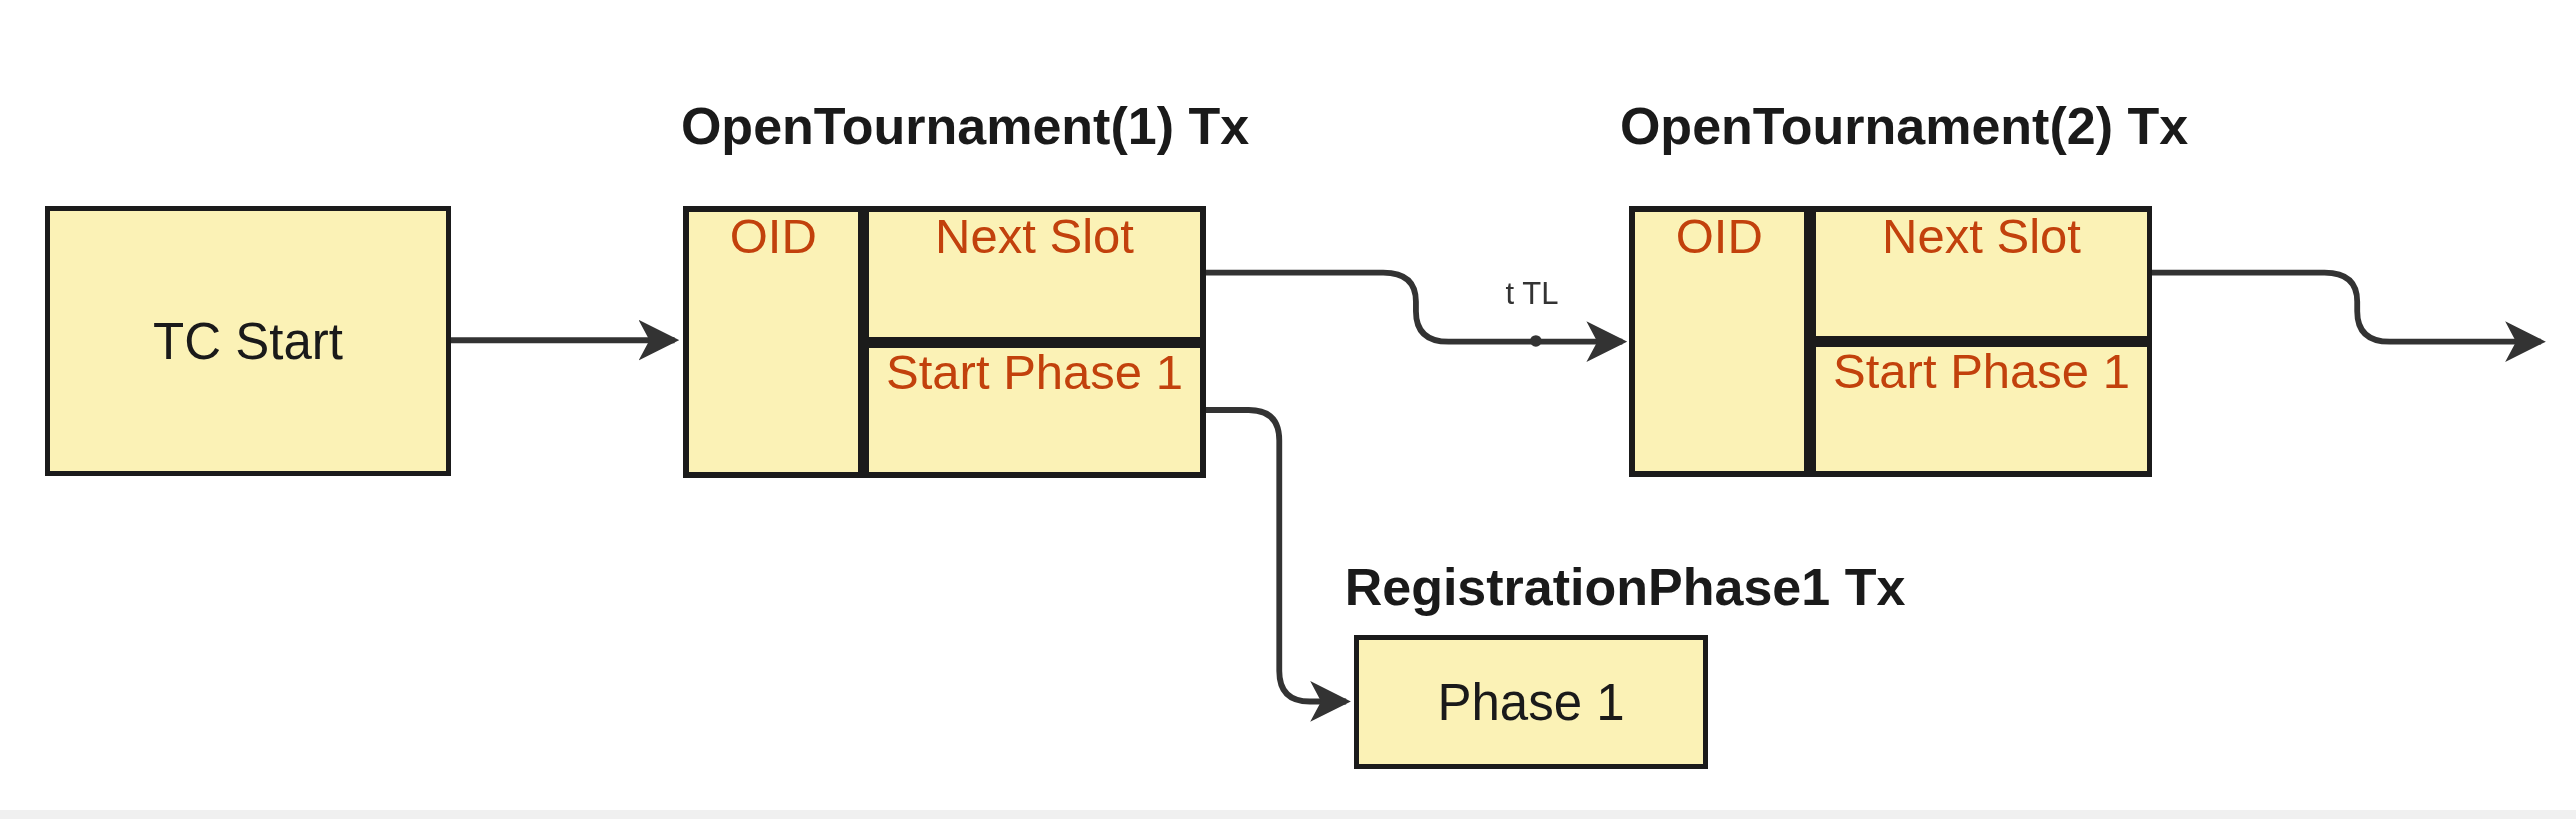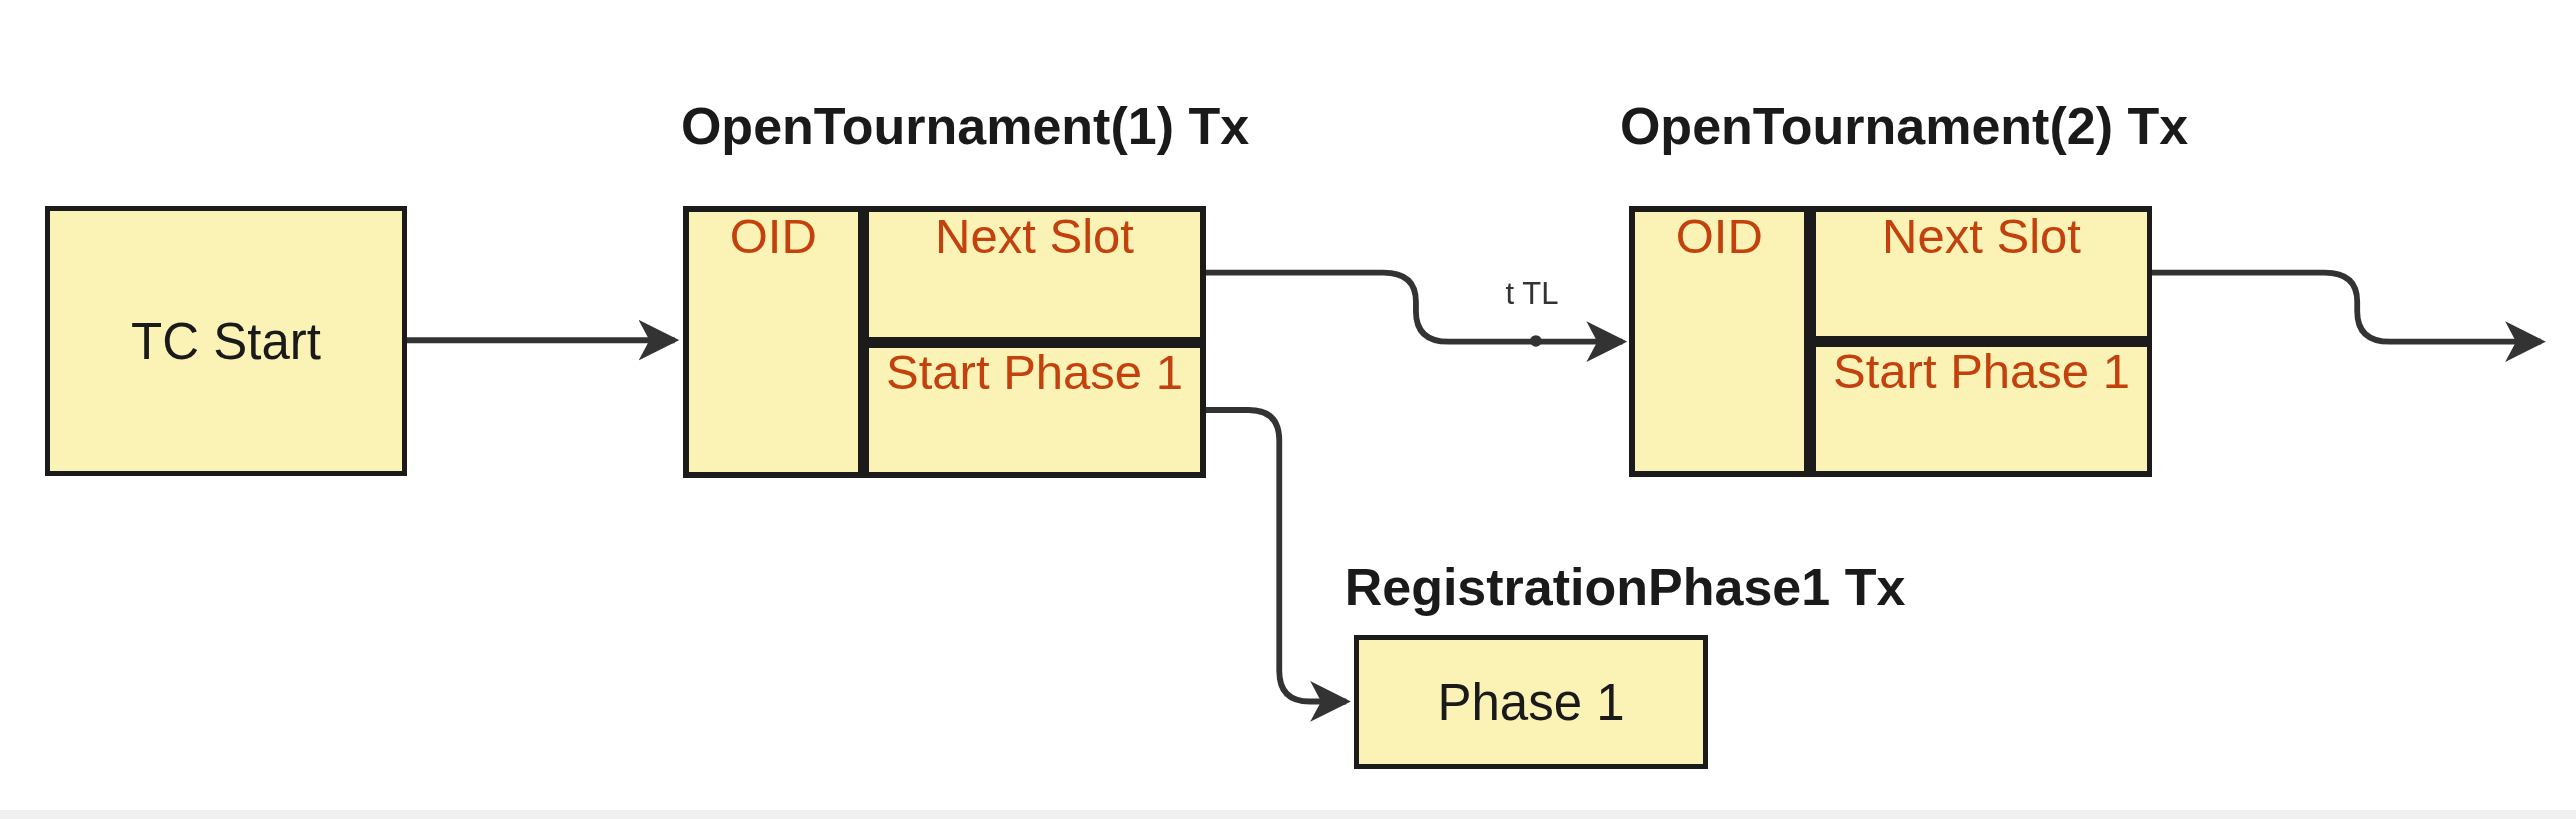--- a/index.html
+++ b/index.html
@@ -96,21 +96,21 @@
     <path class="edge-path" d="M 554 468 H 928" marker-end="url(#arrowhead)"></path>
 
     <path class="edge-path" d="M 1653 375 H 1903 Q 1948 375 1948 415 V 428 Q 1948 470 1993 470 H 2232" marker-end="url(#arrowhead)"></path>
     <circle cx="2113" cy="469" r="8" fill="#333333"></circle>
 
     <path class="edge-path" d="M 1653 564 H 1718 Q 1760 564 1760 606 V 923 Q 1760 965 1802 965 H 1852" marker-end="url(#arrowhead)"></path>
 
     <path class="edge-path" d="M 2955 375 H 3198 Q 3243 375 3243 415 V 428 Q 3243 470 3288 470 H 3496" marker-end="url(#arrowhead)"></path>
   </svg>
 
-  <div class="node" style="left:45px; top:206px; width:362px; height:270px;">
+  <div class="node" style="left:45px; top:206px; width:406px; height:270px;">
     <span>TC Start</span>
   </div>
 
   <div class="diagram-title" style="left:965px; top:100px;">OpenTournament(1) Tx</div>
 
   <div class="group" style="left:683px; top:206px; width:523px; height:272px;">
     <div class="cell" style="left:5.8px; top:5.8px; width:169px; height:260px;">
       <span>OID</span>
     </div>
     <div class="cell" style="left:186px; top:5.8px; width:331px; height:125px;">

